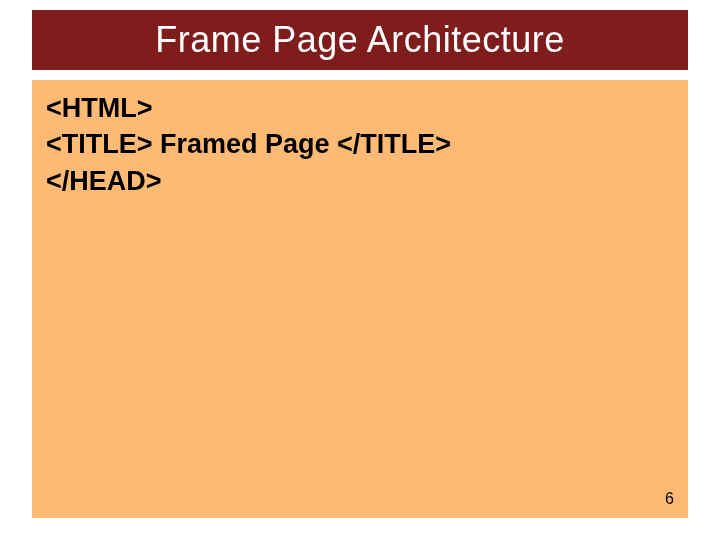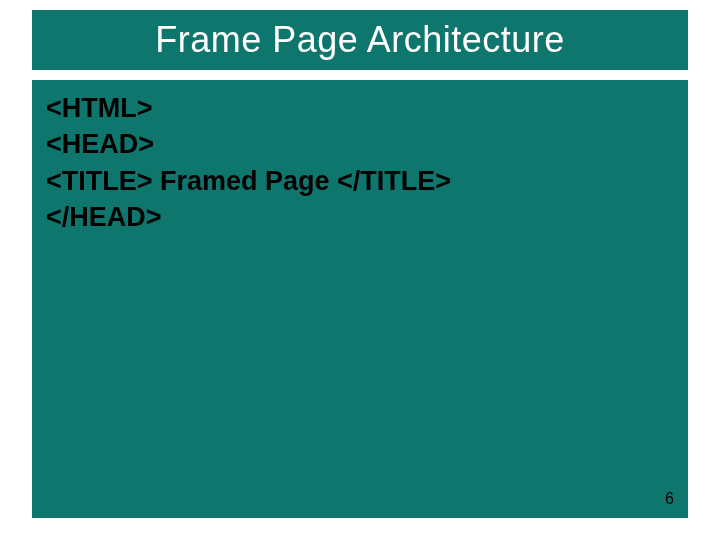--- a/index.html
+++ b/index.html
@@ -8,38 +8,38 @@
     background: #ffffff;
     font-family: Arial, Helvetica, sans-serif;
     position: relative;
   }
   .title-bar {
     position: absolute;
     top: 10px;
     left: 32px;
     right: 32px;
     height: 60px;
-    background: #0f766e;
+    background: #7f1d1d;
     display: flex;
     align-items: center;
     justify-content: center;
   }
   .title-text {
     color: #ffffff;
     font-size: 36px;
     font-weight: normal;
     letter-spacing: 0.5px;
   }
   .code-block {
     position: absolute;
     top: 80px;
     left: 32px;
     right: 32px;
     bottom: 22px;
-    background: #0f766e;
+    background: #fdba74;
     padding: 10px 14px 8px 14px;
   }
   .code-line {
     color: #000000;
     font-size: 27px;
     font-weight: bold;
     line-height: 1.35;
     white-space: pre;
   }
   .gap { height: 24px; }
@@ -53,18 +53,17 @@
 </style>
 </head>
 <body>
 
 <div class="title-bar">
   <div class="title-text">Frame Page Architecture</div>
 </div>
 
 <div class="code-block">
   <div class="code-line">&lt;HTML&gt;</div>
-  <div class="code-line">&lt;HEAD&gt;</div>
   <div class="code-line">&lt;TITLE&gt; Framed Page &lt;/TITLE&gt;</div>
   <div class="code-line">&lt;/HEAD&gt;</div>
   <div class="gap"></div>
   <div class="page-num">6</div>
 </div>
 
 </body></html>

